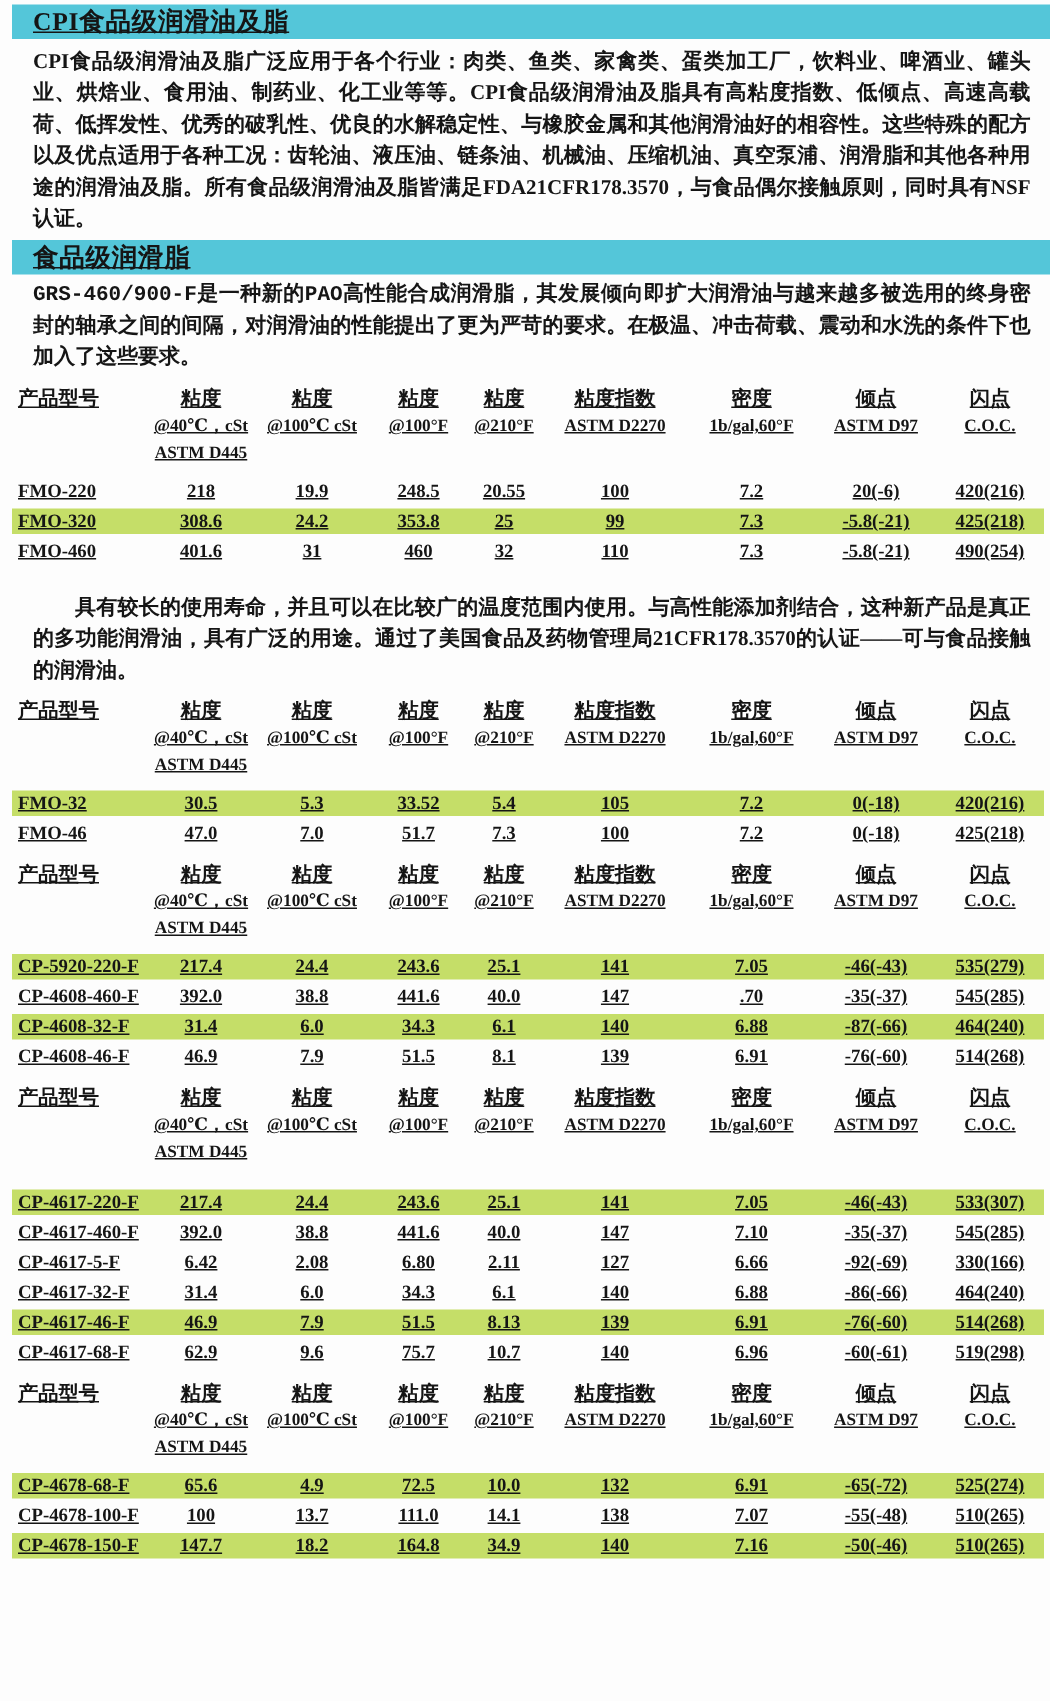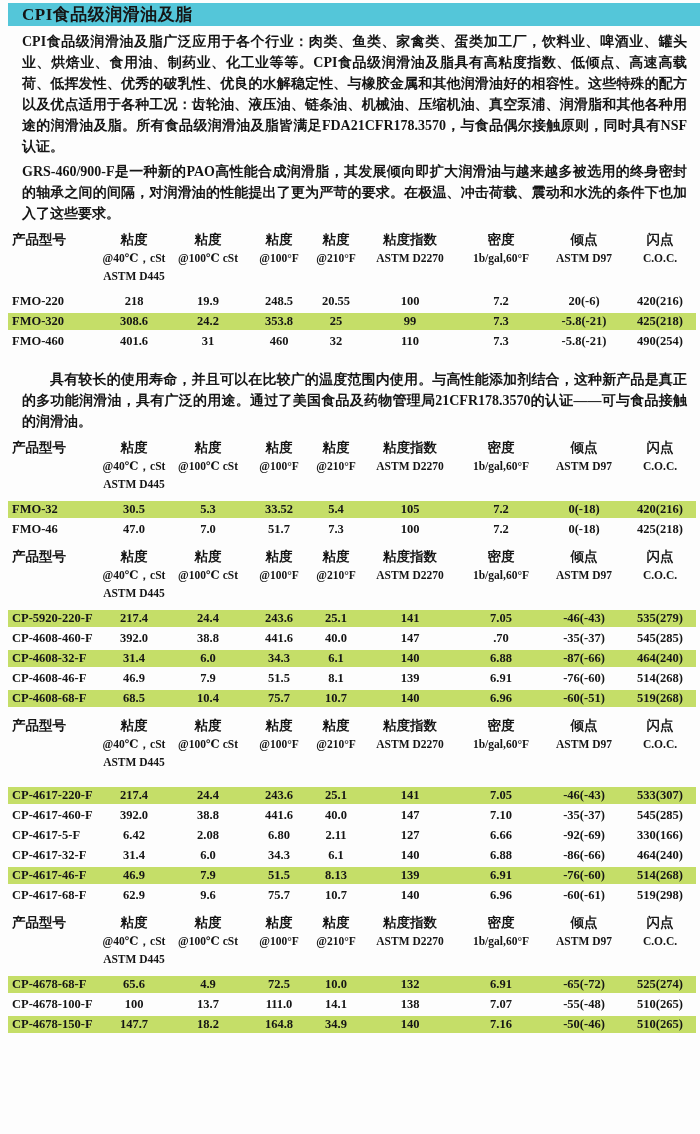--- a/index.html
+++ b/index.html
@@ -4,32 +4,32 @@
 <style>
   :root{ --accent:#54c6d9; --hl:#c5de68; }
   html,body{margin:0;padding:0;}
   body{
     width:700px;height:1134px;overflow:hidden;background:#fdfdfd;
     font-family:"Liberation Serif","DejaVu Serif",serif;
     color:#151515;font-weight:700;
   }
   .titlebar{
     margin:3px 0 0 8px;background:var(--accent);height:23px;
-    display:flex;align-items:center;
+    display:flex;align-items:center;text-decoration:underline;
   }
   .titlebar .t{font-size:17px;letter-spacing:.5px;padding-left:14px;line-height:23px;}
   .para{
     font-size:14px;line-height:21px;text-align:justify;
     margin:5px 13px 0 22px;
   }
-  .para.p2{margin-top:4px;}
+  .para.p2{margin-top:4px;font-family:Liberation Mono, monospace;}
   .para.indent{text-indent:2em;margin-top:16px;}
   table.dtable{
     width:688px;margin:4px 0 0 8px;
-    border-collapse:separate;border-spacing:0 3px;table-layout:fixed;
+    border-collapse:separate;border-spacing:0 3px;table-layout:fixed;text-decoration:underline;
   }
   .dtable th,.dtable td{font-weight:700;padding:0;text-align:center;overflow:hidden;white-space:nowrap;}
   .dtable tr.h1 th{font-size:13.5px;line-height:17px;}
   .dtable tr.h2 th,.dtable tr.h3 th{font-size:11.5px;line-height:15px;}
   .dtable tr.h3 th{padding-bottom:6px;}
   .dtable td{font-size:12.5px;height:17px;line-height:17px;}
   .dtable .model{text-align:left;padding-left:4px;}
   .dtable tr.hl td{background:var(--hl);}
   .t2{margin-top:12px;}
   .t3{margin-top:34px;}
@@ -41,20 +41,23 @@
 <body>
 
 <div class="page">
 
   <div class="titlebar">
     <span class="t">CPI食品级润滑油及脂</span>
   </div>
 
   <p class="para">CPI食品级润滑油及脂广泛应用于各个行业：肉类、鱼类、家禽类、蛋类加工厂，饮料业、啤酒业、罐头业、烘焙业、食用油、制药业、化工业等等。CPI食品级润滑油及脂具有高粘度指数、低倾点、高速高载荷、低挥发性、优秀的破乳性、优良的水解稳定性、与橡胶金属和其他润滑油好的相容性。这些特殊的配方以及优点适用于各种工况：齿轮油、液压油、链条油、机械油、压缩机油、真空泵浦、润滑脂和其他各种用途的润滑油及脂。所有食品级润滑油及脂皆满足FDA21CFR178.3570，与食品偶尔接触原则，同时具有NSF认证。</p>
 
+  <div class="titlebar">
+    <span class="t">食品级润滑脂</span>
+  </div>
 
   <p class="para p2">GRS-460/900-F是一种新的PAO高性能合成润滑脂，其发展倾向即扩大润滑油与越来越多被选用的终身密封的轴承之间的间隔，对润滑油的性能提出了更为严苛的要求。在极温、冲击荷载、震动和水洗的条件下也加入了这些要求。</p>
 
   <table class="dtable t1">
       <colgroup>
         <col style="width: 92px;">
         <col style="width: 68px;">
         <col style="width: 80px;">
         <col style="width: 62px;">
         <col style="width: 52px;">
@@ -295,31 +298,20 @@
           <td class="model">CP-4608-46-F</td>
           <td>46.9</td>
           <td>7.9</td>
           <td>51.5</td>
           <td>8.1</td>
           <td>139</td>
           <td>6.91</td>
           <td>-76(-60)</td>
           <td>514(268)</td>
         </tr>
-        <tr class="hl">
-          <td class="model">CP-4608-68-F</td>
-          <td>68.5</td>
-          <td>10.4</td>
-          <td>75.7</td>
-          <td>10.7</td>
-          <td>140</td>
-          <td>6.96</td>
-          <td>-60(-51)</td>
-          <td>519(268)</td>
-        </tr>
       </tbody>
     </table>
 
   <table class="dtable t4">
       <colgroup>
         <col style="width: 92px;">
         <col style="width: 68px;">
         <col style="width: 80px;">
         <col style="width: 62px;">
         <col style="width: 52px;">

